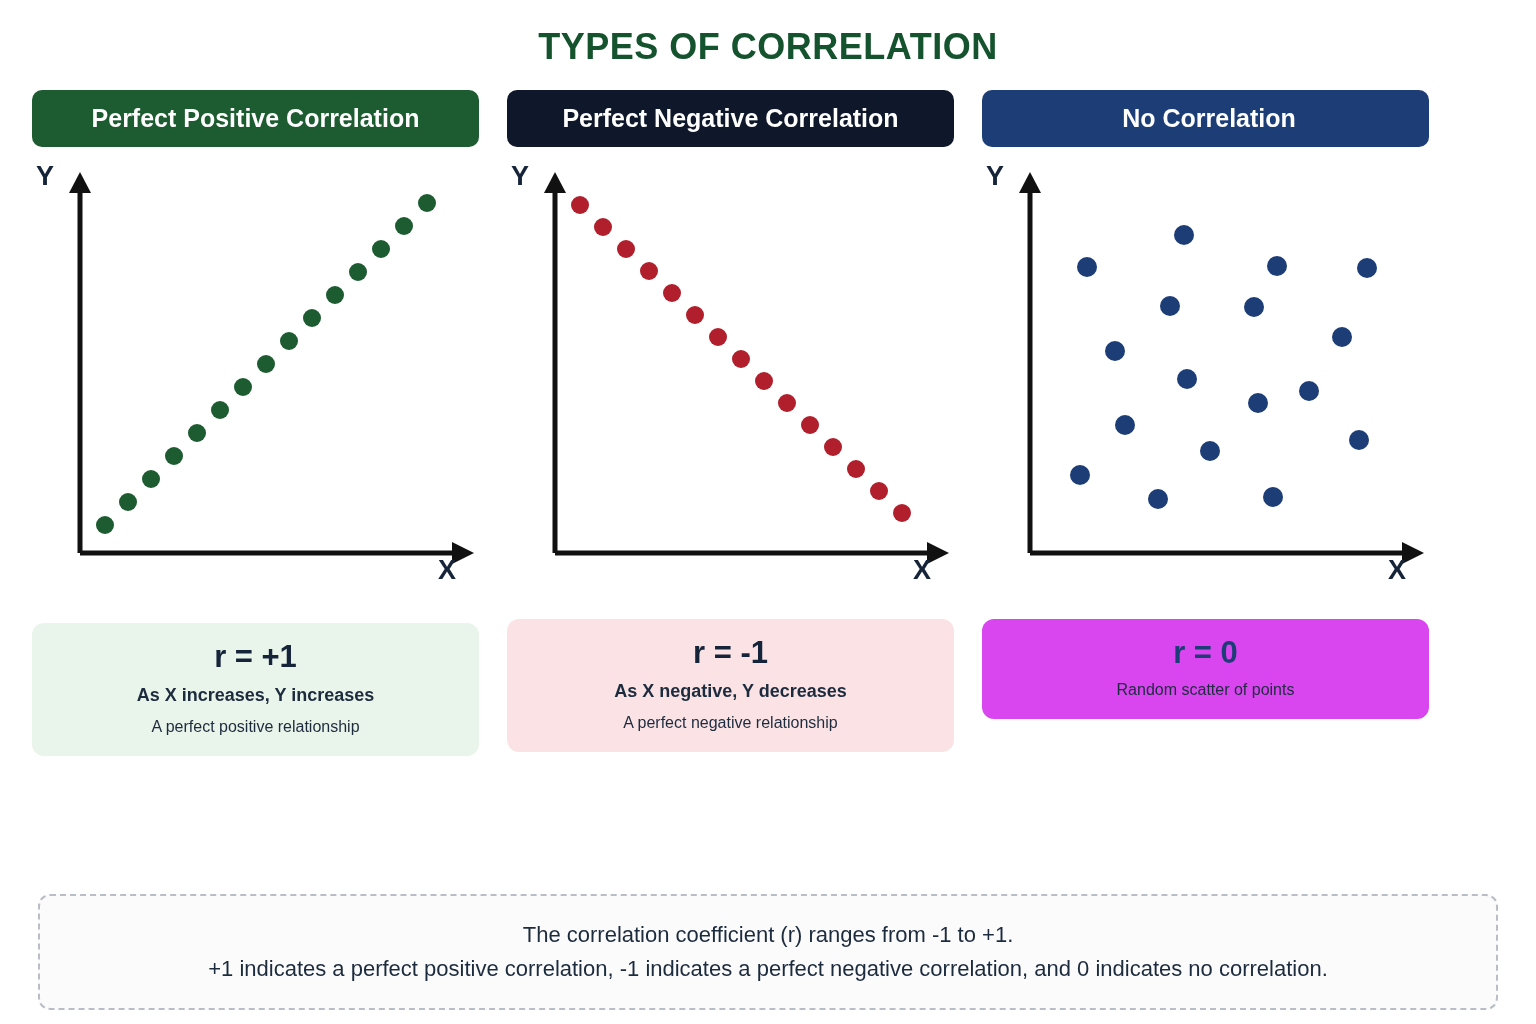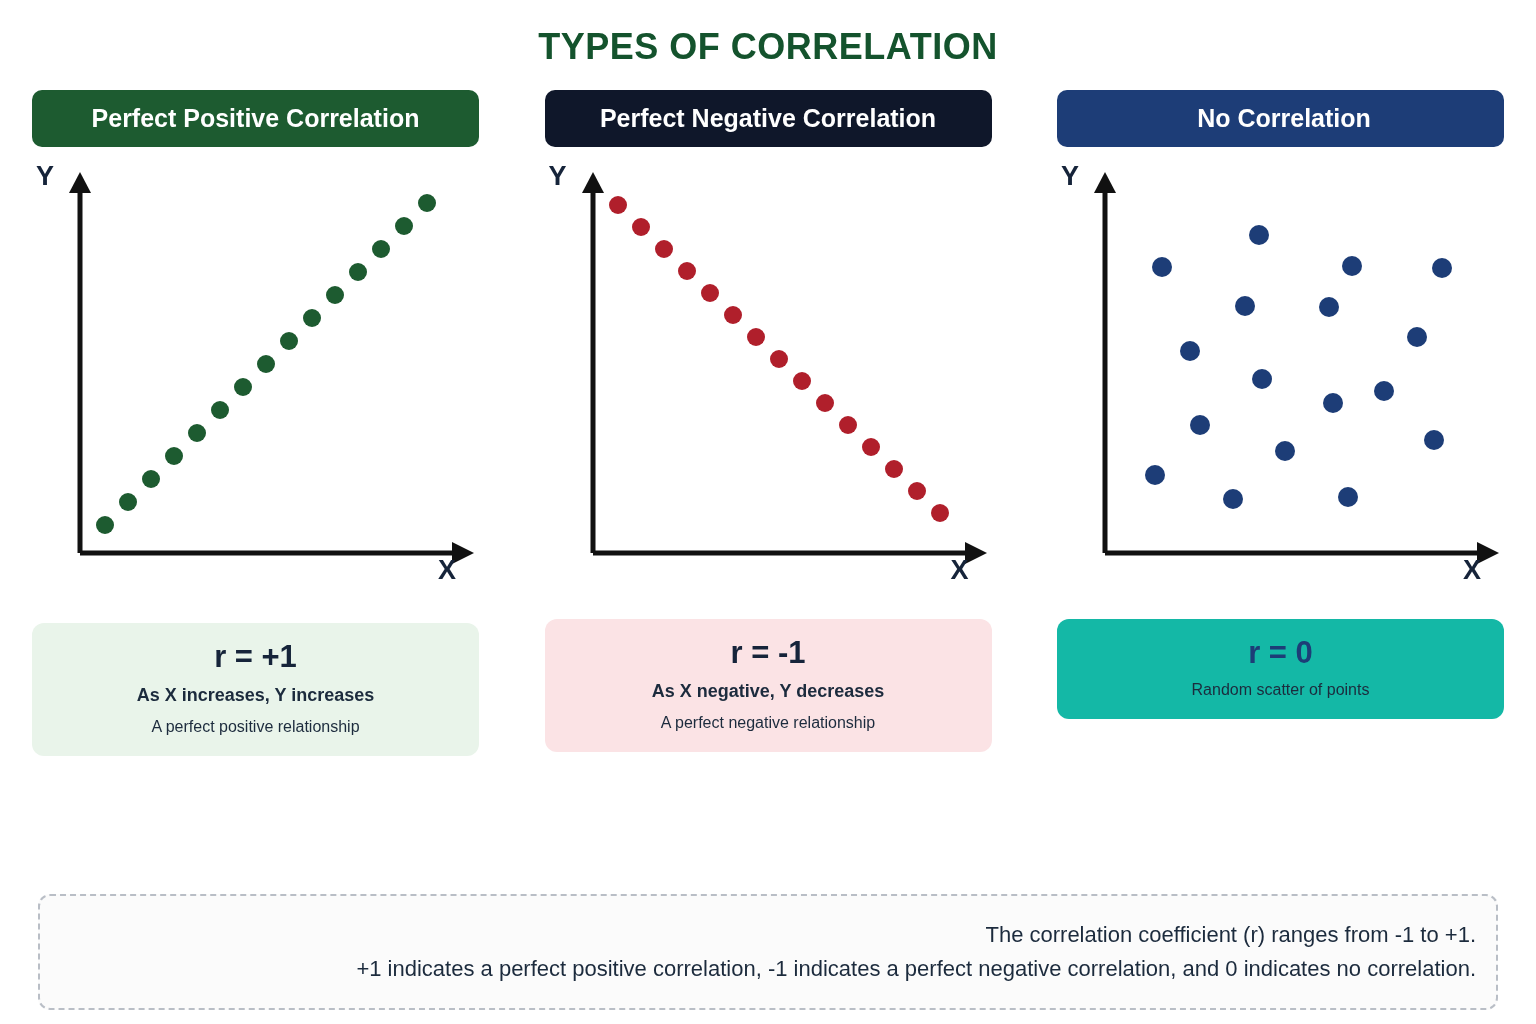--- a/index.html
+++ b/index.html
@@ -26,22 +26,22 @@
     text-align: center;
     font-size: 36px;
     font-weight: bold;
     letter-spacing: 0.5px;
     color: #14532d;
     margin-top: 26px;
     margin-bottom: 0;
   }
   .columns {
     display: flex;
-    justify-content: space-between;
     margin-top: 22px;
+    gap: 28px;
   }
   .col {
     width: 447px;
     display: flex;
     flex-direction: column;
   }
   .col-header {
     border-radius: 10px;
     color: #ffffff;
     font-size: 25px;
@@ -82,21 +82,21 @@
   .footer {
     position: absolute;
     left: 38px;
     right: 38px;
     bottom: 40px;
     border: 2px dashed #b9bec6;
     border-radius: 12px;
     background: #fbfbfb;
     padding: 22px 20px;
     box-sizing: border-box;
-    text-align: right;
+    text-align: center;
   }
   .footer .f-line {
     font-size: 22px;
     color: #1c2b3d;
     line-height: 1.55;
   }
 </style>
 </head>
 <body>
 
@@ -204,21 +204,21 @@
           <circle cx="228" cy="288" r="10" fill="#1d3d77"></circle>
           <circle cx="377" cy="277" r="10" fill="#1d3d77"></circle>
           <circle cx="98" cy="312" r="10" fill="#1d3d77"></circle>
           <circle cx="176" cy="336" r="10" fill="#1d3d77"></circle>
           <circle cx="291" cy="334" r="10" fill="#1d3d77"></circle>
         </svg>
         <div style="position:absolute; left:4px; top:-2px; font-size:27px; font-weight:bold;">Y</div>
         <div style="position:absolute; left:406px; top:392px; font-size:27px; font-weight:bold;">X</div>
       </div>
 
-      <div class="summary" style="background:#14b8a6; margin-top:26px;">
+      <div class="summary" style="background:#d946ef; margin-top:26px;">
         <div class="r-value" style="color:#1d3d77;">r = 0</div>
         <div class="line2">Random scatter of points</div>
       </div>
     </div>
 
   </div>
 
   <div class="footer">
     <div class="f-line">The correlation coefficient (r) ranges from -1 to +1.</div>
     <div class="f-line">+1 indicates a perfect positive correlation, -1 indicates a perfect negative correlation, and 0 indicates no correlation.</div>

